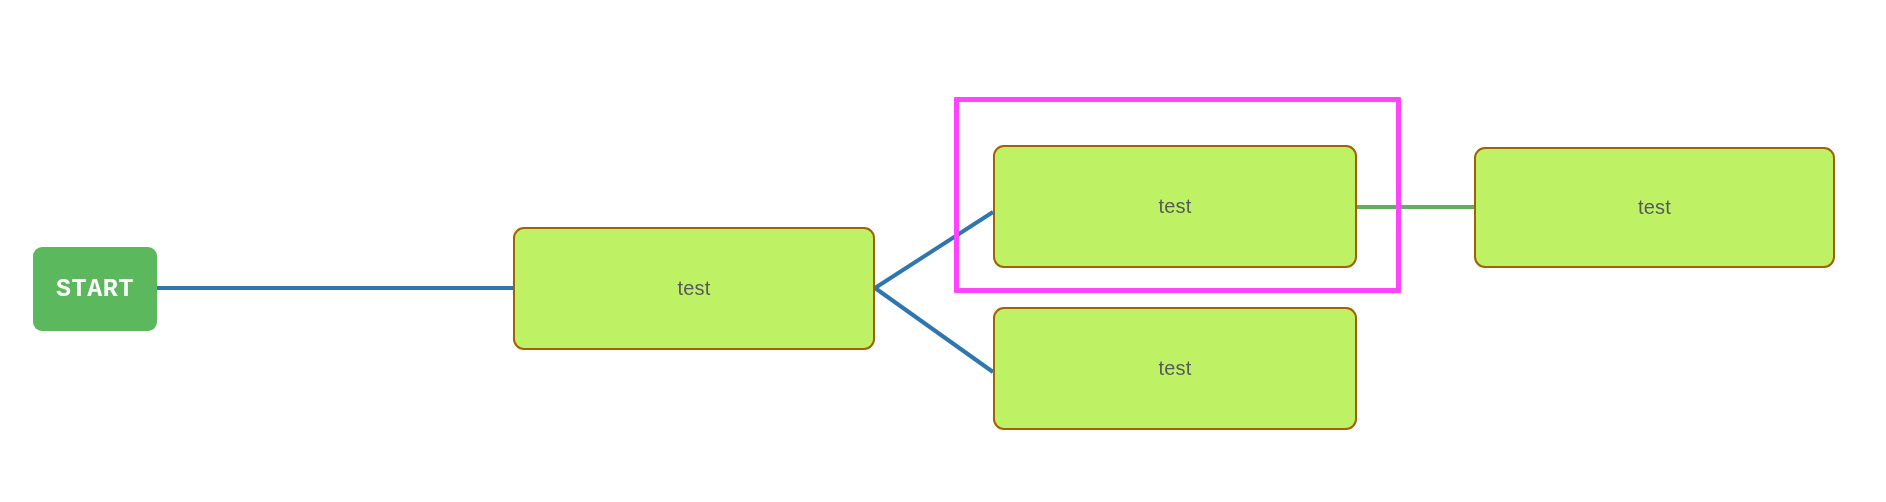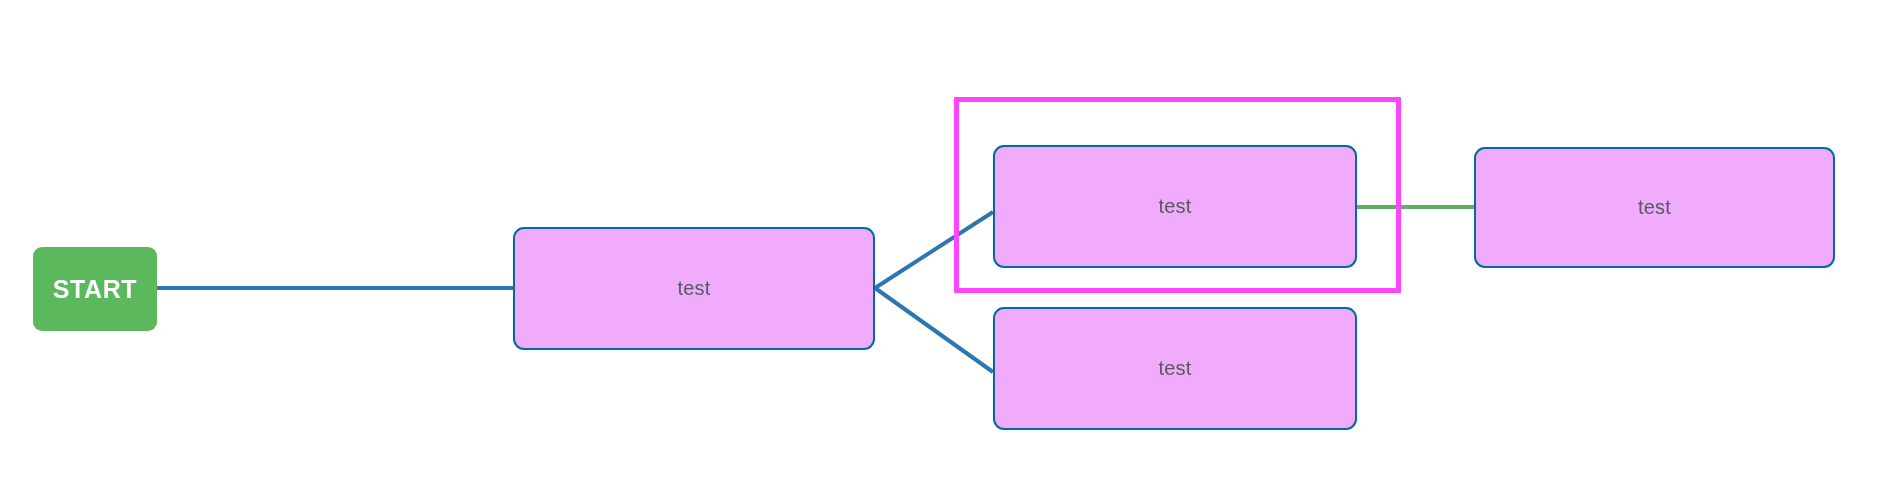--- a/index.html
+++ b/index.html
@@ -26,34 +26,35 @@
     pointer-events: none;
   }
   .node {
     position: absolute;
     box-sizing: border-box;
     display: flex;
     align-items: center;
     justify-content: center;
   }
   .node-process {
-    background: #f0abfc;
-    border: 2px solid #0369a1;
+    background: #bef264;
+    border: 2px solid #a16207;
     border-radius: 11px;
   }
   .node-process .node-label {
     font-size: 20px;
     color: #555a5e;
     font-weight: 400;
     letter-spacing: 0.2px;
   }
   .node-start {
     background: #5cb85c;
     border: none;
     border-radius: 9px;
+    font-family: Liberation Mono, monospace;
   }
   .node-start .node-label {
     font-size: 25px;
     color: #ffffff;
     font-weight: 700;
     letter-spacing: 0.6px;
   }
   .selection-rect {
     position: absolute;
     box-sizing: border-box;

